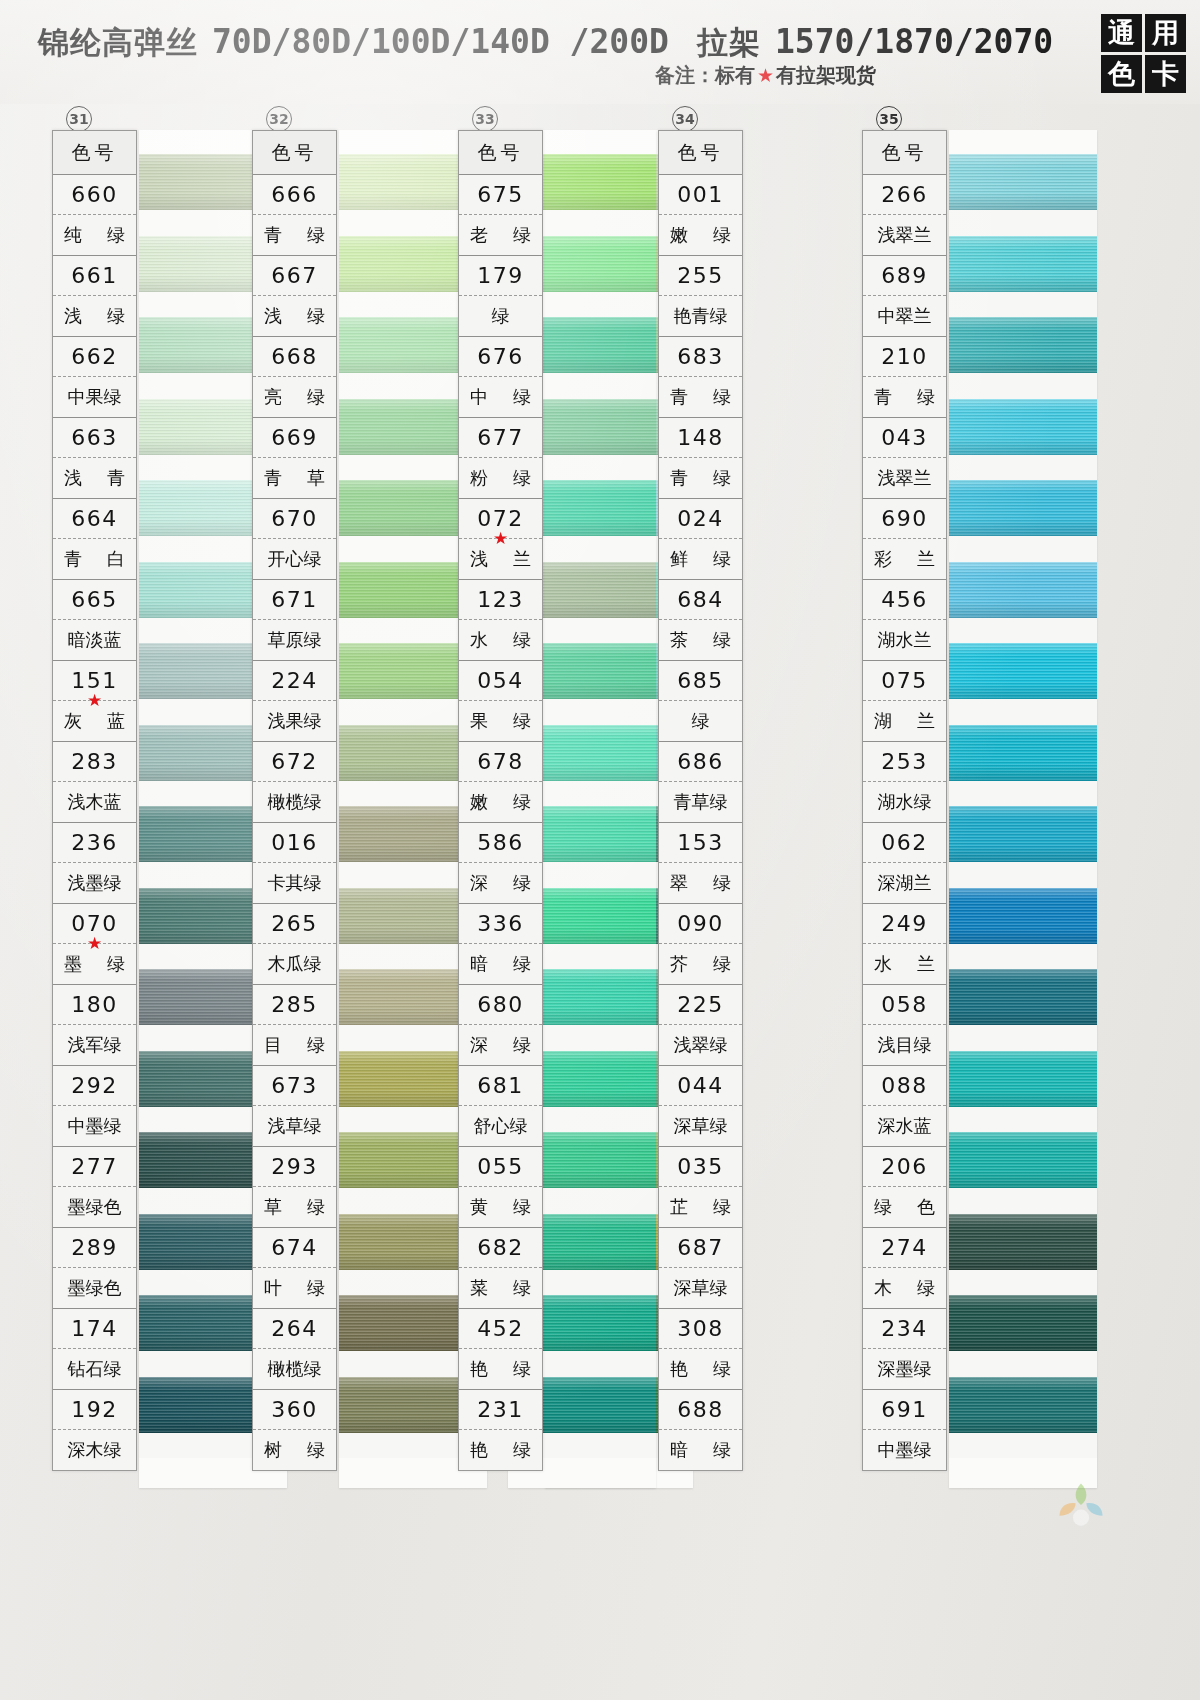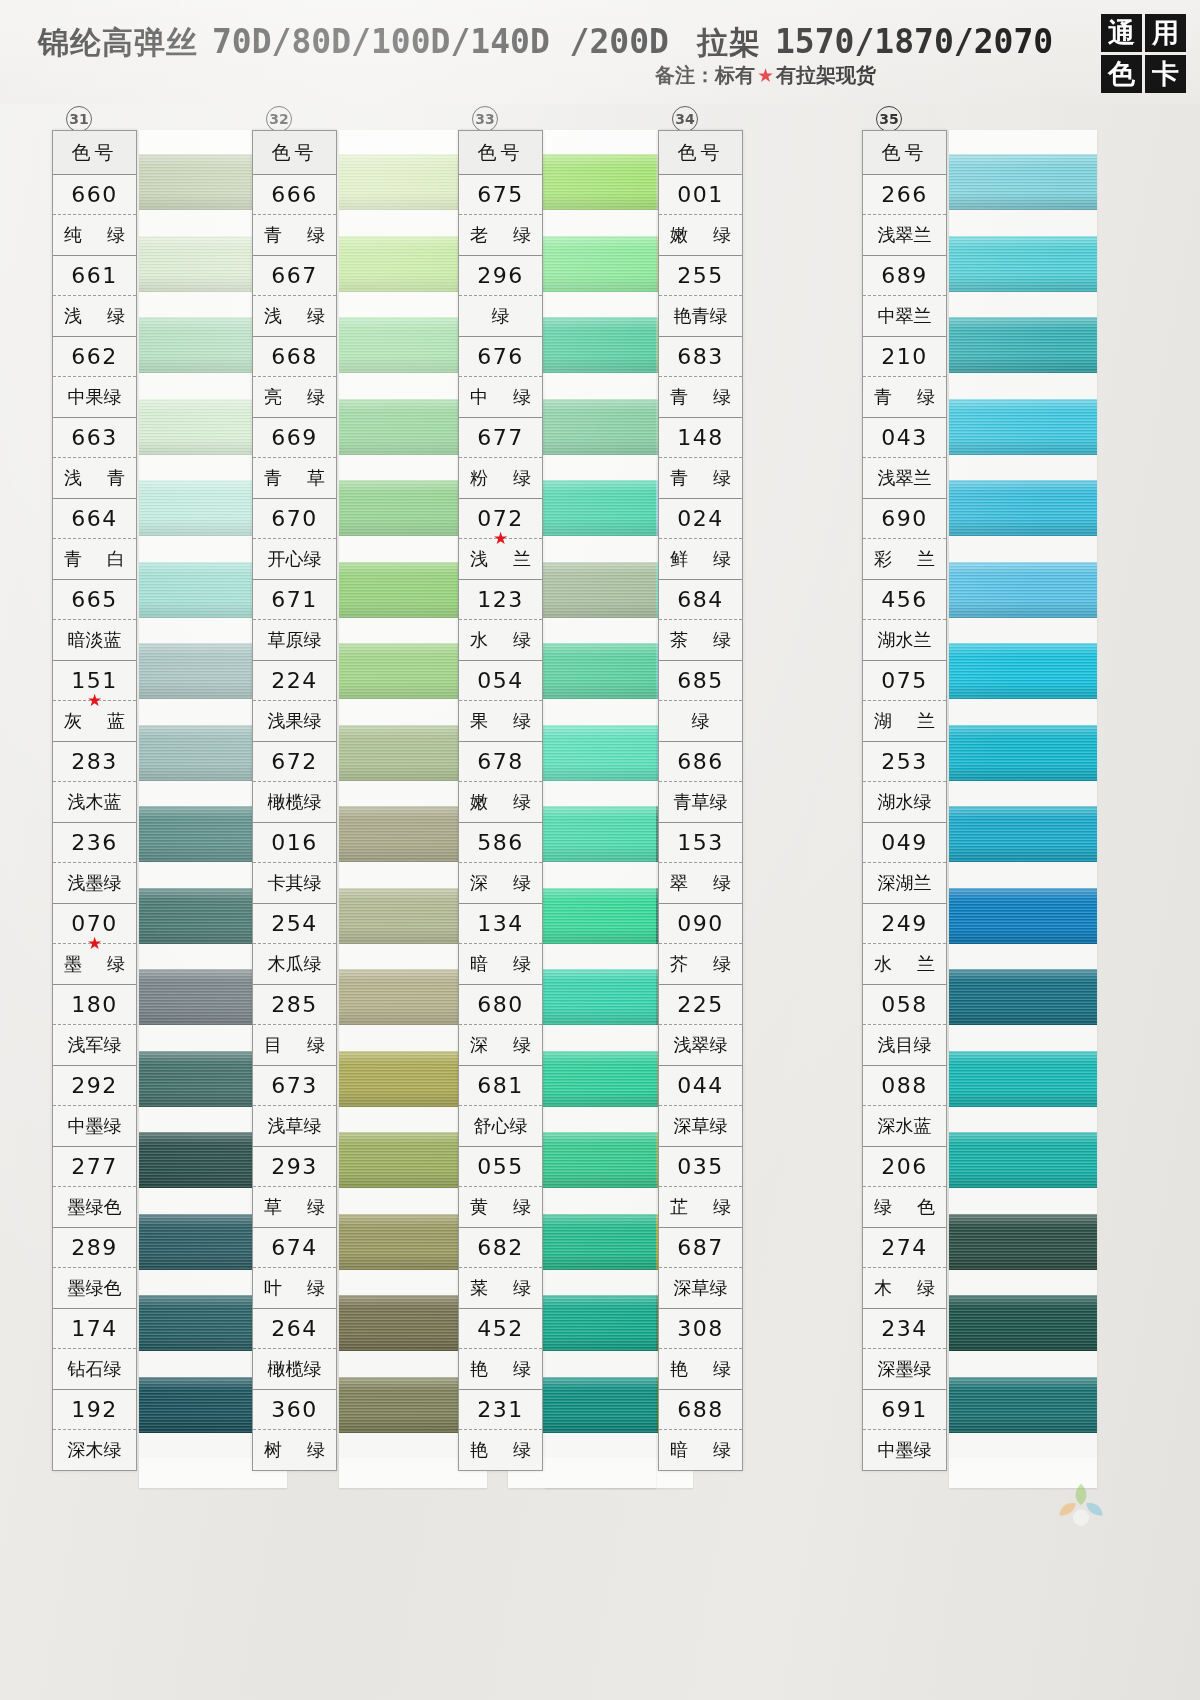--- a/index.html
+++ b/index.html
@@ -491,21 +491,21 @@
           <div class="pair">
             <div class="num">
               <span class="v">016</span>
             </div>
             <div class="nm">
               <span class="v sp1">卡其绿</span>
             </div>
           </div>
           <div class="pair">
             <div class="num">
-              <span class="v">254</span>
+              <span class="v">265</span>
             </div>
             <div class="nm">
               <span class="v sp1">木瓜绿</span>
             </div>
           </div>
           <div class="pair">
             <div class="num">
               <span class="v">285</span>
             </div>
             <div class="nm">
@@ -611,21 +611,21 @@
             </div>
             <div class="nm">
               <span class="v sp2">
                 <i style="font-style: normal;">老</i>
                 <i style="font-style: normal;">绿</i>
               </span>
             </div>
           </div>
           <div class="pair">
             <div class="num">
-              <span class="v">296</span>
+              <span class="v">179</span>
             </div>
             <div class="nm">
               <span class="v sp1">绿</span>
             </div>
           </div>
           <div class="pair">
             <div class="num">
               <span class="v">676</span>
             </div>
             <div class="nm">
@@ -697,21 +697,21 @@
             </div>
             <div class="nm">
               <span class="v sp2">
                 <i style="font-style: normal;">深</i>
                 <i style="font-style: normal;">绿</i>
               </span>
             </div>
           </div>
           <div class="pair">
             <div class="num">
-              <span class="v">134</span>
+              <span class="v">336</span>
             </div>
             <div class="nm">
               <span class="v sp2">
                 <i style="font-style: normal;">暗</i>
                 <i style="font-style: normal;">绿</i>
               </span>
             </div>
           </div>
           <div class="pair">
             <div class="num">
@@ -1084,21 +1084,21 @@
           <div class="pair">
             <div class="num">
               <span class="v">253</span>
             </div>
             <div class="nm">
               <span class="v sp1">湖水绿</span>
             </div>
           </div>
           <div class="pair">
             <div class="num">
-              <span class="v">049</span>
+              <span class="v">062</span>
             </div>
             <div class="nm">
               <span class="v sp1">深湖兰</span>
             </div>
           </div>
           <div class="pair">
             <div class="num">
               <span class="v">249</span>
             </div>
             <div class="nm">

